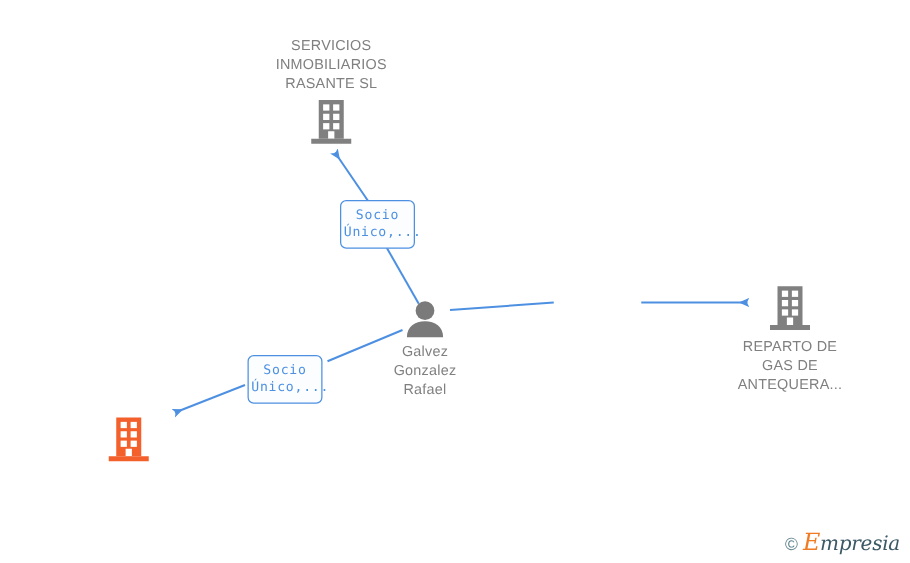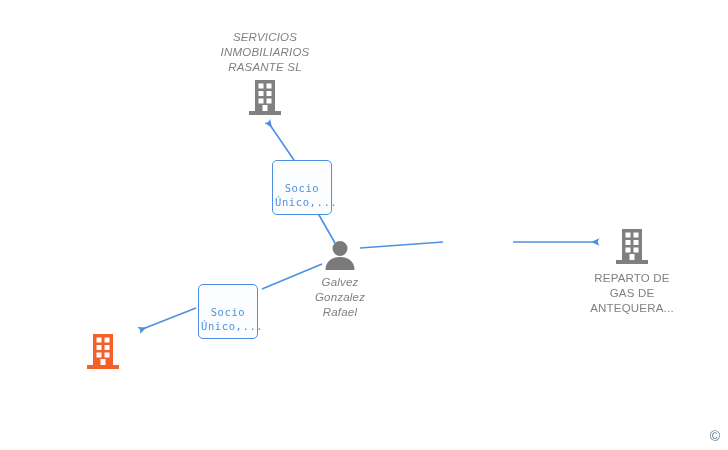--- a/index.html
+++ b/index.html
@@ -54,21 +54,21 @@
     position: absolute;
     box-sizing: border-box;
     background: #fbfdff;
     border: 1px solid #4d90e2;
     border-radius: 5px;
     color: #4d90e2;
     font-family: "DejaVu Sans Mono", "Liberation Mono", monospace;
     font-size: 10.5px;
     line-height: 14px;
     text-align: center;
-    padding: 20px 2px 5px 2px;
+    padding: 4px 2px 5px 2px;
     white-space: pre-line;
     letter-spacing: 0.6px;
   }
 
   
   #watermark {
     position: absolute;
     right: 8px;
     bottom: 7px;
     display: flex;
@@ -118,38 +118,38 @@
 
     <line x1="360" y1="248" x2="443" y2="242" stroke="#4d90e2" stroke-width="1.6"></line>
 
     <line x1="513" y1="242" x2="598" y2="242" stroke="#4d90e2" stroke-width="1.6" marker-end="url(#arrow-r)"></line>
 
     <line x1="322" y1="264" x2="262" y2="289" stroke="#4d90e2" stroke-width="1.6"></line>
 
     <line x1="196" y1="308" x2="140" y2="330" stroke="#4d90e2" stroke-width="1.6" marker-end="url(#arrow-dl)"></line>
   </svg>
 
-  <div class="node" style="left:199px; top:30px; width:132px;font-style:italic;">
+  <div class="node" style="left:199px; top:30px; width:132px;">
     <div class="node-label above">SERVICIOS
 INMOBILIARIOS
 RASANTE SL</div>
     <svg class="icon-building" width="34" height="38" viewBox="0 0 34 38" xmlns="http://www.w3.org/2000/svg">
       <rect x="7" y="1" width="20" height="31" fill="#808080"></rect>
       <rect x="10.5" y="4.5" width="5" height="5" fill="#ffffff"></rect>
       <rect x="18.5" y="4.5" width="5" height="5" fill="#ffffff"></rect>
       <rect x="10.5" y="12" width="5" height="5" fill="#ffffff"></rect>
       <rect x="18.5" y="12" width="5" height="5" fill="#ffffff"></rect>
       <rect x="10.5" y="19.5" width="5" height="5" fill="#ffffff"></rect>
       <rect x="18.5" y="19.5" width="5" height="5" fill="#ffffff"></rect>
       <rect x="14.5" y="26" width="5" height="6" fill="#ffffff"></rect>
       <rect x="1" y="32" width="32" height="4" fill="#808080"></rect>
     </svg>
   </div>
 
-  <div class="node" style="left:300px; top:240px; width:80px;font-style:italic;">
+  <div class="node" style="left:300px; top:240px; width:80px;">
     <svg class="icon-person" width="34" height="30" viewBox="0 0 34 30" xmlns="http://www.w3.org/2000/svg">
       <circle cx="17" cy="8.5" r="7.5" fill="#7a7a7a"></circle>
       <path d="M2.5,30 C2.5,21 9,17 17,17 C25,17 31.5,21 31.5,30 Z" fill="#7a7a7a"></path>
     </svg>
     <div class="node-label below">Galvez
 Gonzalez
 Rafael</div>
   </div>
 
   <div class="node" style="left:573px; top:228px; width:118px;">
@@ -185,15 +185,16 @@
 
   <div class="rel-label" style="left:272px; top:160px; width:60px;">Socio
 Único,...</div>
 
 
   <div class="rel-label" style="left:198px; top:284px; width:60px;">Socio
 Único,...</div>
 
   <div id="watermark">
     <span class="copy">©</span>
+    <span class="brand"><span class="cap">E</span><span>mpresia</span></span>
   </div>
 
 </div>
 
 </body></html>

